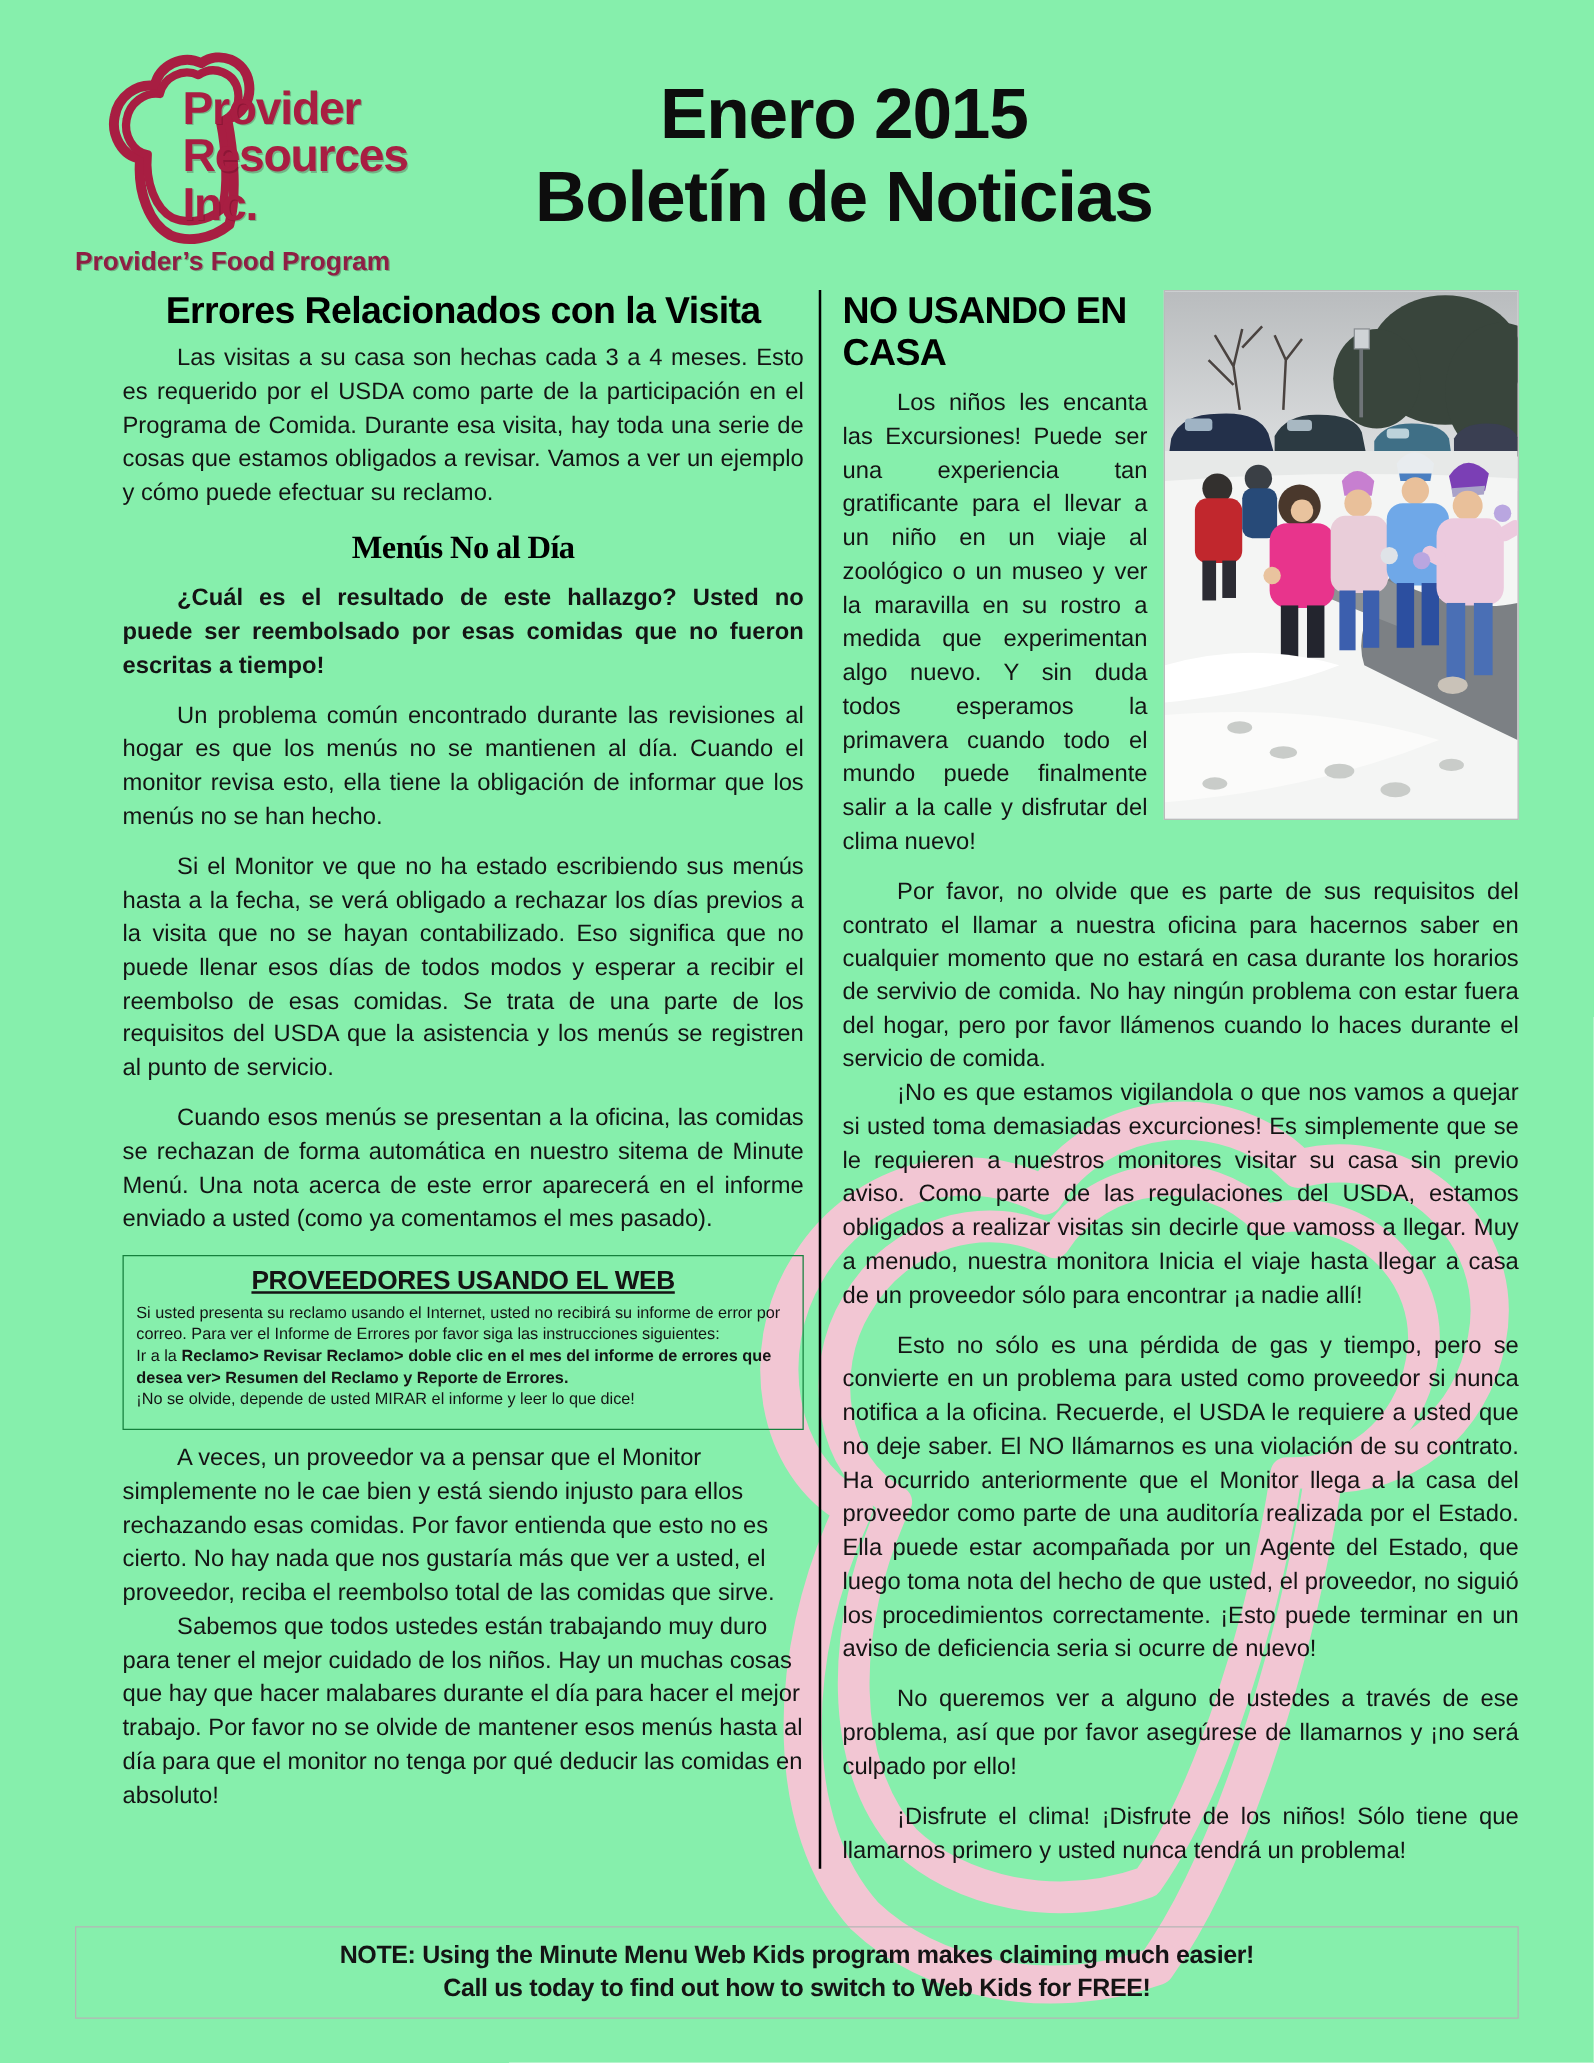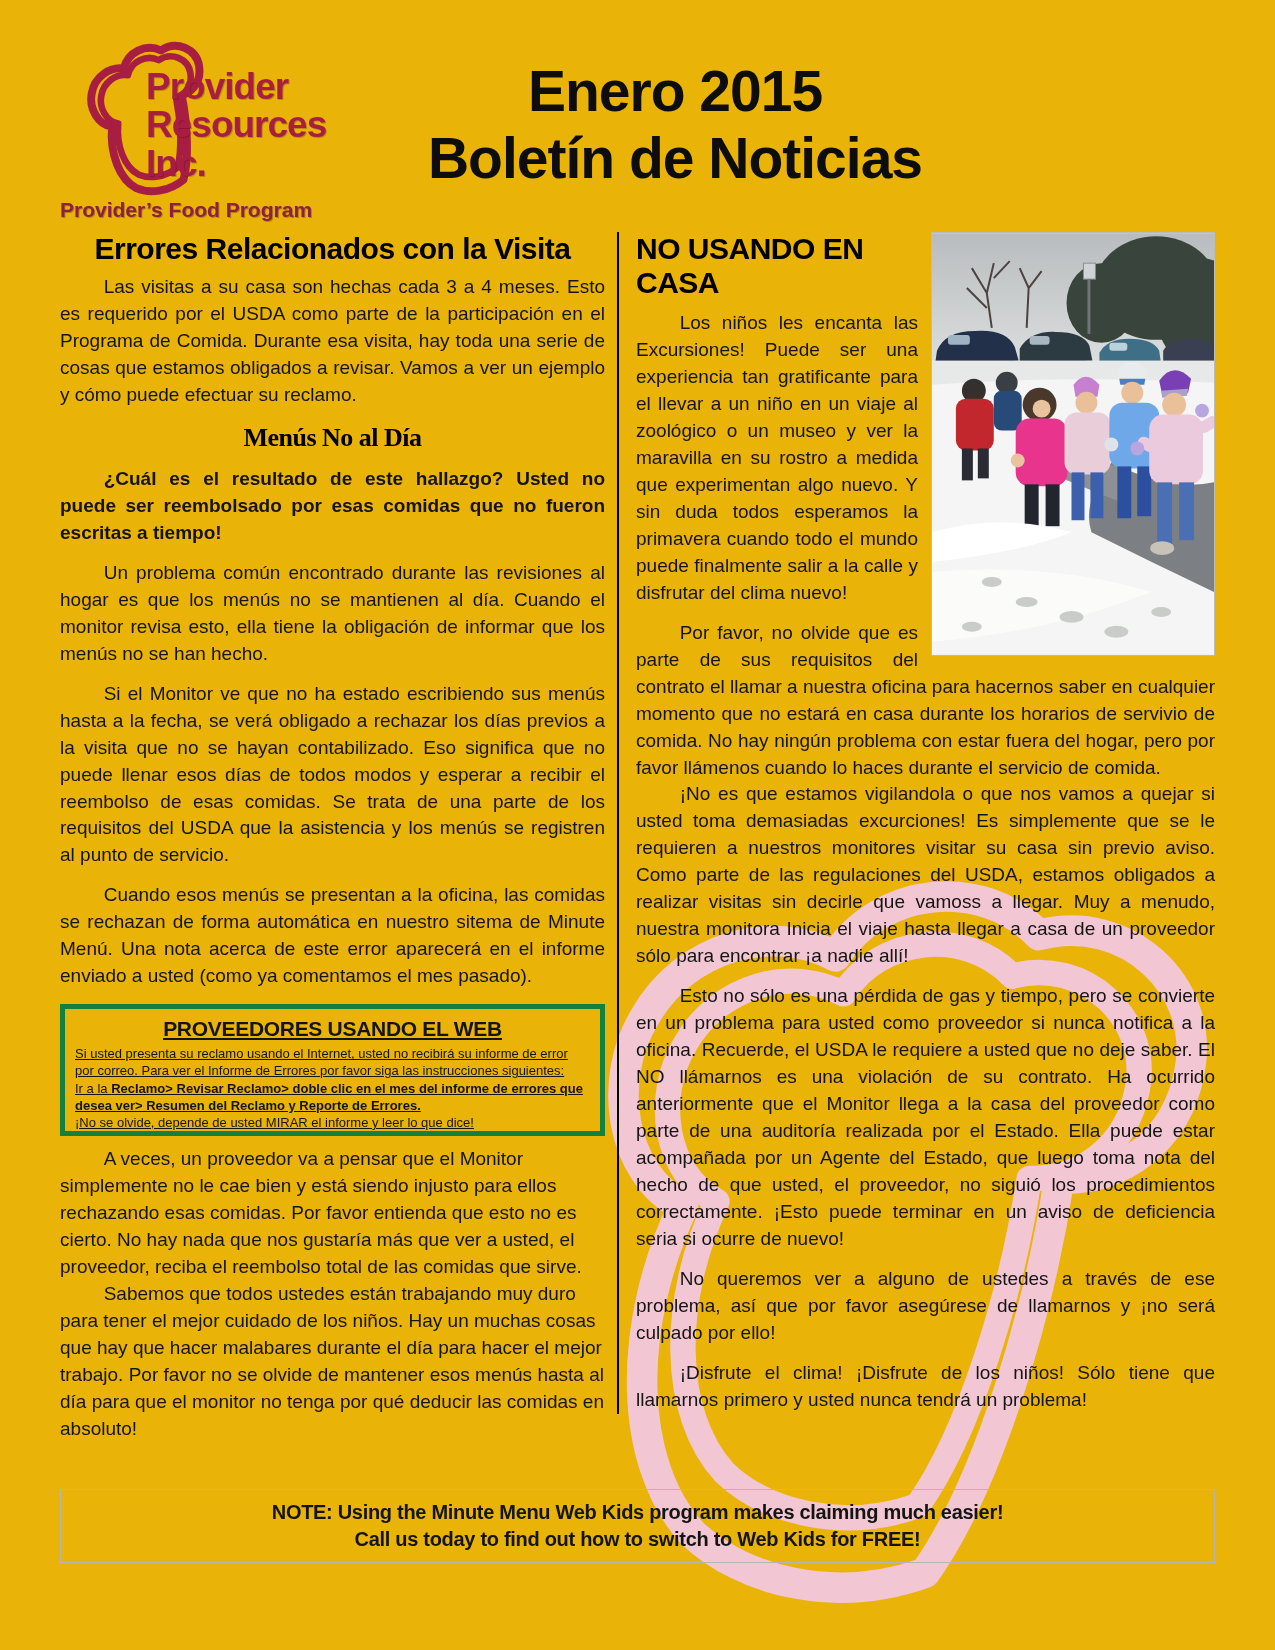--- a/index.html
+++ b/index.html
@@ -1,43 +1,43 @@
 <!DOCTYPE html>
 <html><head>
 <meta charset="utf-8">
 <style>
   * { box-sizing: border-box; margin: 0; padding: 0; }
   body { background: #ffffff; font-family: "Liberation Sans", "DejaVu Sans", sans-serif; }
   .page {
     position: relative; width: 1275px; height: 1650px;
-    background: #eab308; overflow: hidden; color: #141414;
+    background: #86efac; overflow: hidden; color: #141414;
   }
   
   .watermark { position: absolute; left: 560px; top: 820px; width: 1000px; height: 830px; z-index: 0; pointer-events: none; }
   
   .header { position: relative; height: 232px; z-index: 1; }
   .logo-wrap { position: absolute; left: 38px; top: 30px; width: 340px; height: 200px; }
   .loaf-svg { position: absolute; left: 0; top: 4px; }
   .logo-text { position: absolute; left: 108px; top: 38px; color: #a81e42; font-weight: bold; font-size: 37px; line-height: 1.04; letter-spacing: -1px; text-shadow: 1px 1px 0 rgba(60,0,20,.25); }
   .tagline { position: absolute; left: 22px; top: 168px; color: #8e1f44; font-weight: bold; font-size: 21px; text-shadow: 1px 1px 0 rgba(60,0,20,.3); }
   .masthead { position: absolute; left: 380px; top: 58px; width: 590px; text-align: center; color: #0d0d0d; font-weight: bold; font-size: 57px; line-height: 1.18; letter-spacing: -1px; }
   
   .columns { position: relative; z-index: 1; display: flex; align-items: flex-start; margin: 0 60px; }
-  .col-left { width: 545px; }
+  .col-left { width: 545px; margin-left: 38px; }
   .col-right { flex: 1; margin-left: 12px; border-left: 2px solid #000; padding-left: 17px; }
   .h1 { font-size: 30px; font-weight: bold; letter-spacing: -0.5px; color: #000; }
   .h1.center { text-align: center; }
   .h2 { font-size: 26px; font-weight: bold; text-align: center; letter-spacing: -0.5px; color: #000; margin: 14px 0 8px; font-family: Liberation Serif, serif; }
   p.body { font-size: 19px; line-height: 1.42; margin-top: 13px; }
   p.just { text-align: justify; }
   p.ind { text-indent: 2.3em; }
   p.tight { margin-top: 0; }
   p.boldp { font-weight: bold; }
   
-  .web-box { border: 5px solid #15803d; margin-top: 14px; padding: 6px 10px 0; text-decoration: underline; }
+  .web-box { border: 1px solid #15803d; margin-top: 14px; padding: 6px 10px 16px; }
   .web-box .box-head { text-align: center; font-weight: bold; text-decoration: underline; font-size: 21px; letter-spacing: -0.3px; margin: 2px 0 4px; }
   .web-box p { font-size: 13px; line-height: 1.32; }
   
   .photo { float: right; width: 284px; height: 424px; margin: 0 0 10px 13px; border: 1px solid #bbb; background: #dfe3e6; }
   .col-right .h1 { margin-bottom: 10px; }
   
   .note-box { position: relative; z-index: 1; margin: 46px 60px 0; border: 1px solid #b5b5b5; padding: 9px 10px; text-align: center; font-size: 20px; font-weight: bold; line-height: 1.35; letter-spacing: -0.3px; }
   .clearfix::after { content: ""; display: block; clear: both; }
 </style>
 </head>

